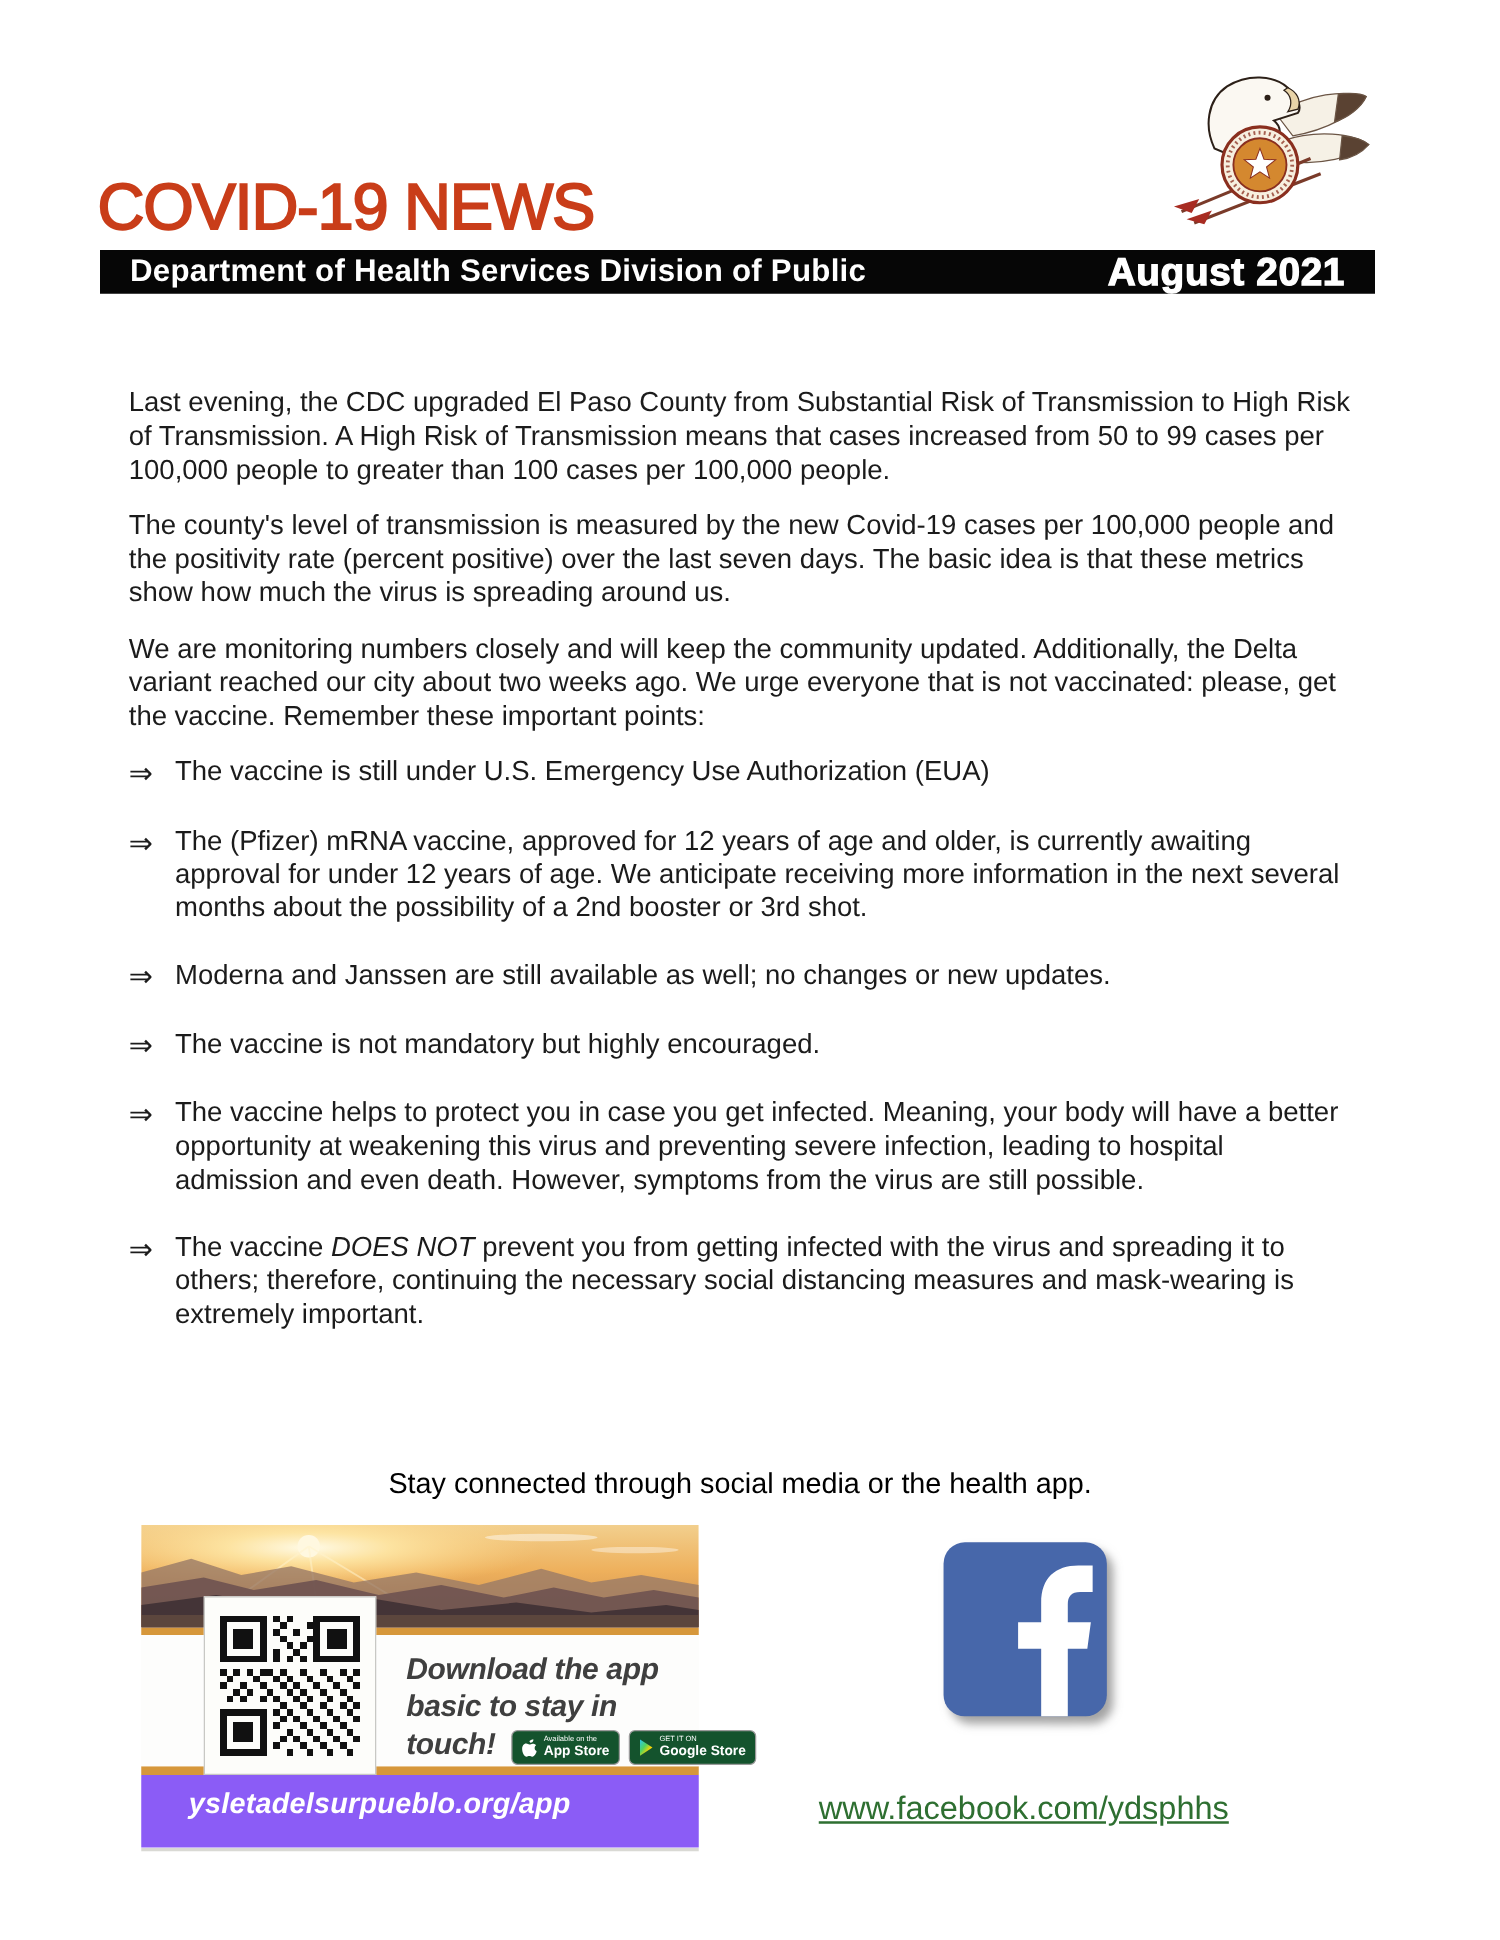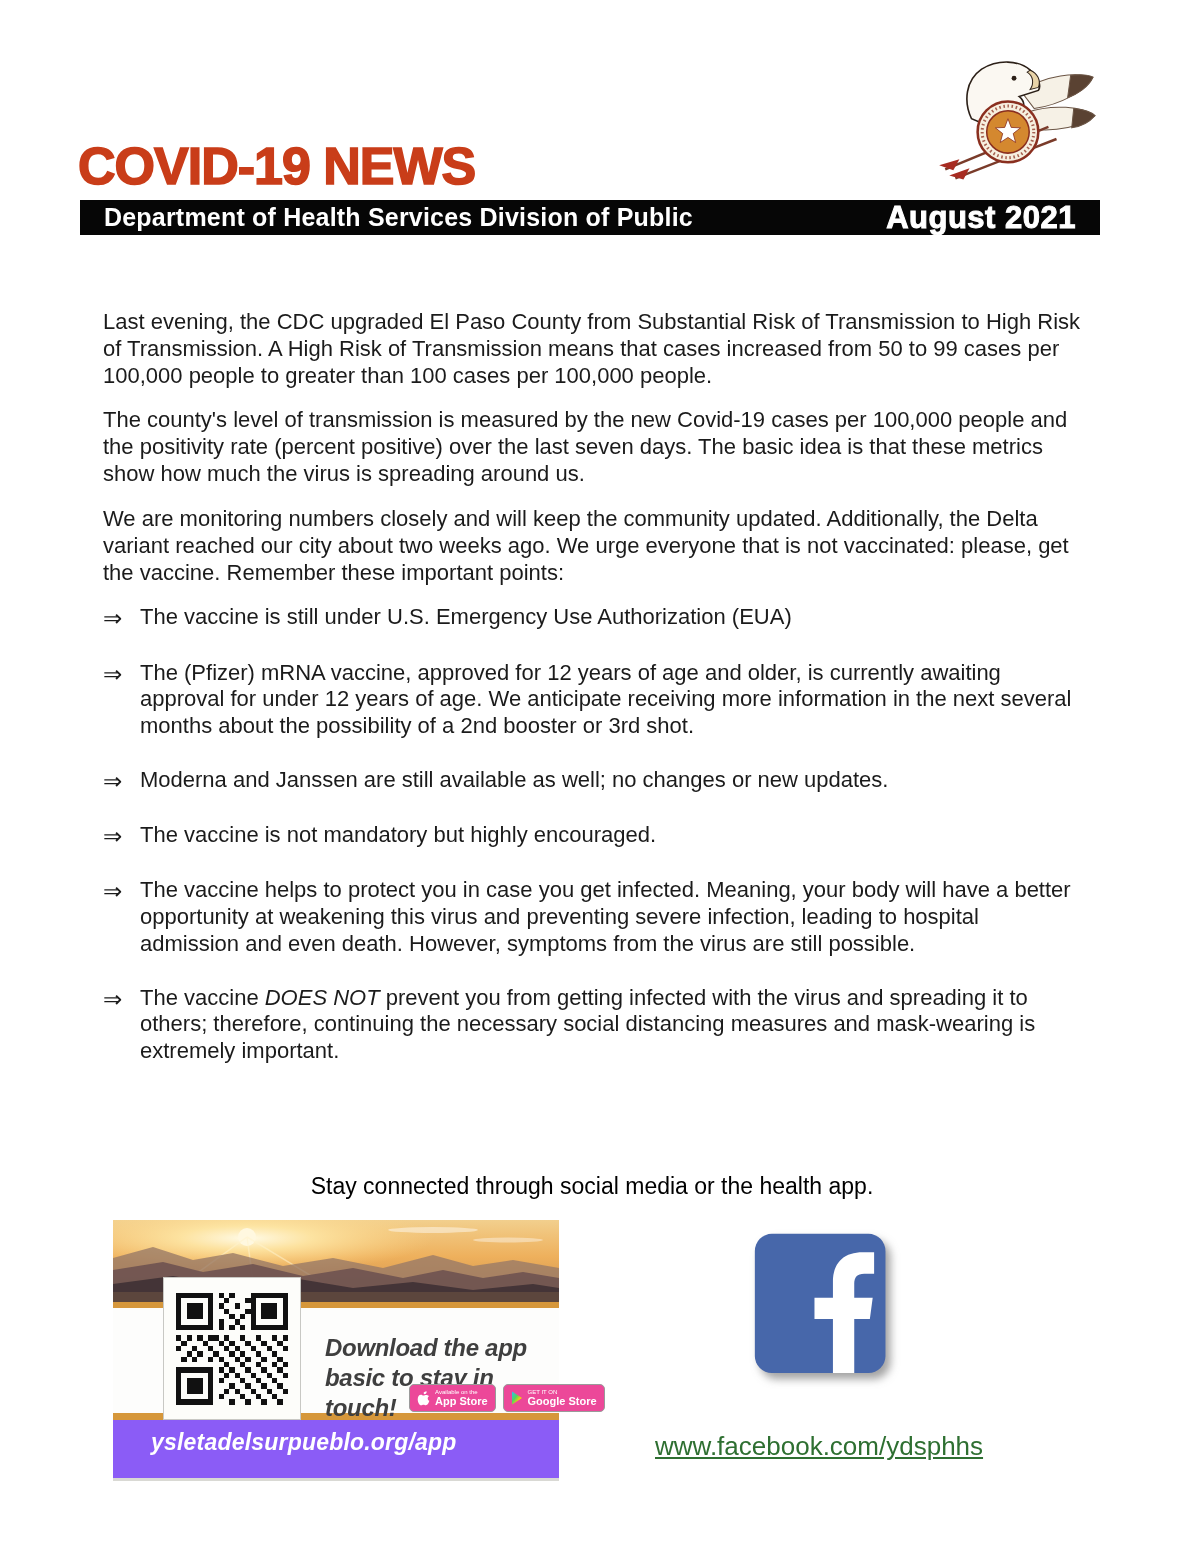--- a/index.html
+++ b/index.html
@@ -6,21 +6,21 @@
   html,body { background:#ffffff; }
   .page {
     position:relative; width:1200px; height:1552px; background:#ffffff;
     font-family:"Liberation Sans", sans-serif; overflow:hidden;
   }
 
   
   .logo { position:absolute; left:925px; top:56px; width:172px; height:126px; }
   .title {
     position:absolute; left:78px; top:140px;
-    font-size:52px; font-weight:bold; letter-spacing:-1px;
+    font-size:52px; font-weight:normal; letter-spacing:-1px;
     color:#c93d19; -webkit-text-stroke:1.6px #c93d19; line-height:1;
   }
   .header-bar {
     position:absolute; left:80px; top:200px; width:1020px; height:35px;
     background:#060606; color:#ffffff;
     display:flex; align-items:center; justify-content:space-between;
     padding:0 24px;
   }
   .dept { font-size:25px; font-weight:bold; letter-spacing:0.2px; }
   .issue-date { font-size:31px; font-weight:bold; -webkit-text-stroke:1px #ffffff; letter-spacing:0.5px; }
@@ -45,28 +45,28 @@
   .appcard {
     position:absolute; left:113px; top:1220px; width:446px; height:258px;
     box-shadow:0 3px 0 rgba(170,170,160,0.45);
   }
   .photo { width:446px; height:82px; }
   .photo svg { display:block; width:100%; height:100%; }
   .stripe { width:446px; height:6px; background:#d6973b; }
   .stripe.b { height:7px; }
   .white-area { position:relative; width:446px; height:105px; background:#fdfdfc; }
   .headline {
-    position:absolute; left:212px; top:25px;
+    position:absolute; left:212px; top:13px;
     font-size:24px; font-weight:bold; font-style:italic;
     color:#3f3f3f; line-height:1.26; letter-spacing:-0.3px;
   }
   .badges { position:absolute; left:296px; top:76px; display:flex; gap:7px; }
   .badge {
     display:flex; align-items:center; gap:5px; height:28px;
-    background:#ec4899; border:1px solid #9a9a9a; border-radius:5px;
+    background:#14532d; border:1px solid #9a9a9a; border-radius:5px;
     color:#fff; padding:0 7px;
   }
   .badge .txt { display:flex; flex-direction:column; justify-content:center; line-height:1.1; }
   .badge .t1 { font-size:6px; }
   .badge .t2 { font-size:11px; font-weight:bold; white-space:nowrap; }
   .maroon-bar {
     width:446px; height:58px; background:#8b5cf6;
     color:#ffffff; font-size:23px; font-weight:bold; font-style:italic;
     padding:9px 0 0 38px; letter-spacing:0.2px;
   }

